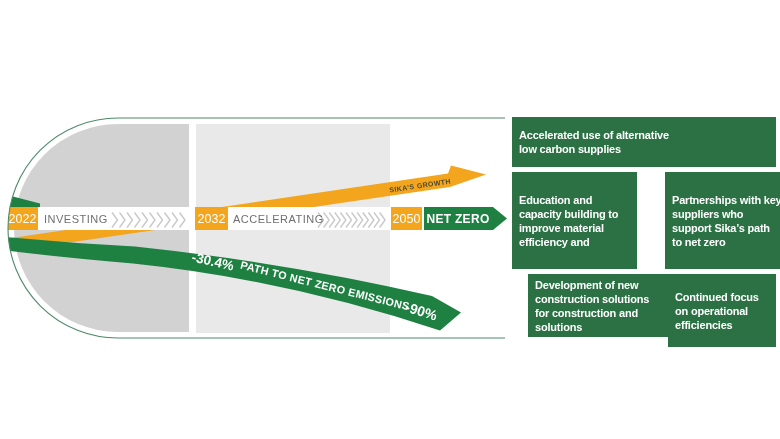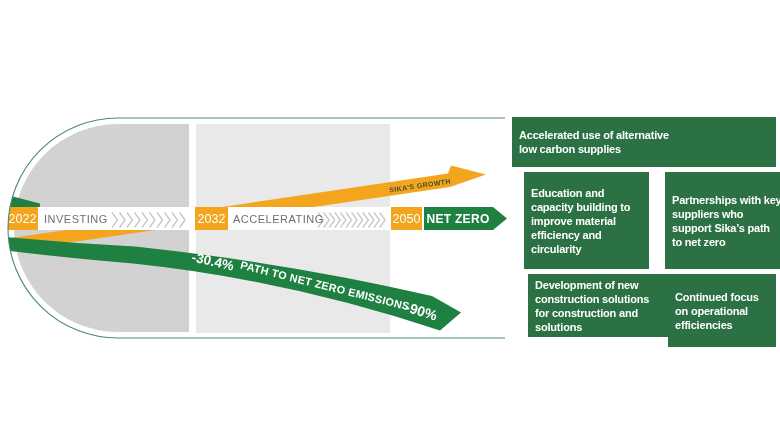--- a/index.html
+++ b/index.html
@@ -8,21 +8,21 @@
   svg text{font-family:"Liberation Sans", sans-serif;}
 
   
   .panel-title{position:absolute;left:517px;top:91px;font-size:17.5px;font-weight:bold;
     color:#1F8A3D;letter-spacing:0;white-space:nowrap;margin-top:36px;}
   .lever{position:absolute;background:#2B7144;color:#ffffff;display:flex;align-items:center;
     box-sizing:border-box;padding:4px 7px;}
   .lever .lines span{display:block;white-space:nowrap;font-size:11px;font-weight:bold;
     line-height:14px;letter-spacing:-0.2px;}
   .lever1{left:512px;top:117px;width:264px;height:50px;}
-  .lever2{left:512px;top:172px;width:125px;height:97px;margin-left:12px;}
+  .lever2{left:512px;top:172px;width:125px;height:97px;}
   .lever3{left:641px;top:172px;width:135px;height:97px;margin-left:24px;}
   .lever4{left:512px;top:274px;width:151px;height:63px;margin-left:16px;}
   .lever5{left:668px;top:274px;width:108px;height:73px;align-items:center;}
 </style>
 </head>
 <body>
 
 <div class="stage">
 
   <svg width="520" height="439" viewBox="0 0 520 439" style="position:absolute;left:0;top:0;">
@@ -106,21 +106,20 @@
       <span>low carbon supplies</span>
     </div>
   </div>
 
   <div class="lever lever2">
     <div class="lines">
       <span>Education and</span>
       <span>capacity building to</span>
       <span>improve material</span>
       <span>efficiency and</span>
-      <span>circularity</span>
     </div>
   </div>
 
   <div class="lever lever3">
     <div class="lines">
       <span>Partnerships with key</span>
       <span>suppliers who</span>
       <span>support Sika’s path</span>
       <span>to net zero</span>
     </div>

